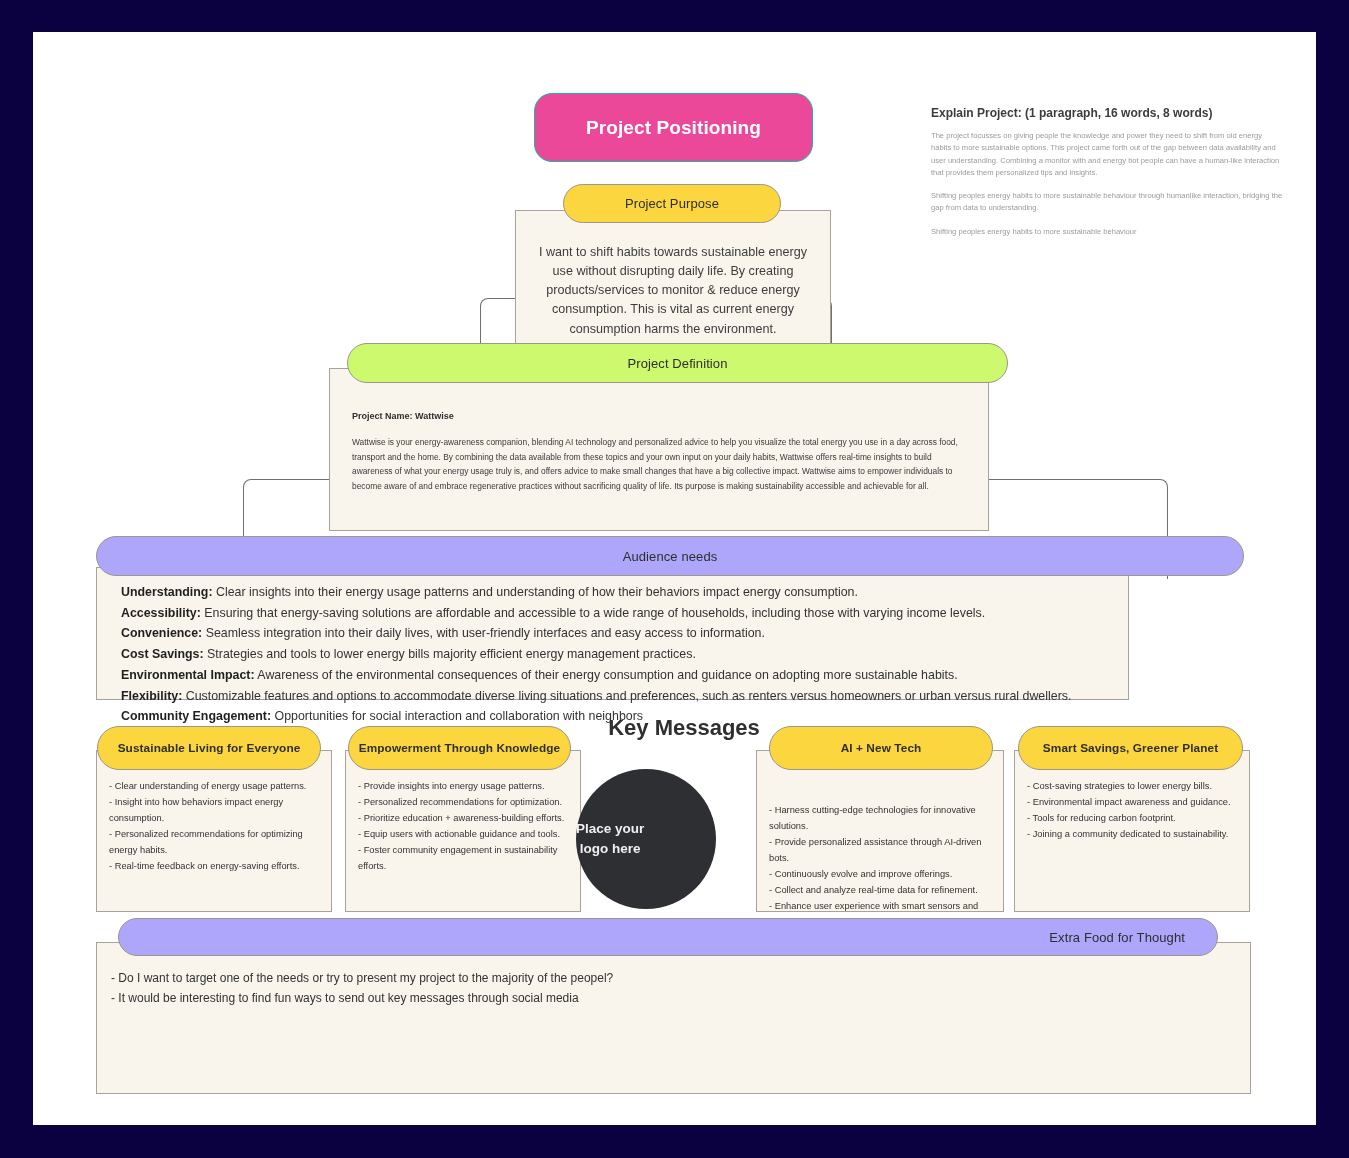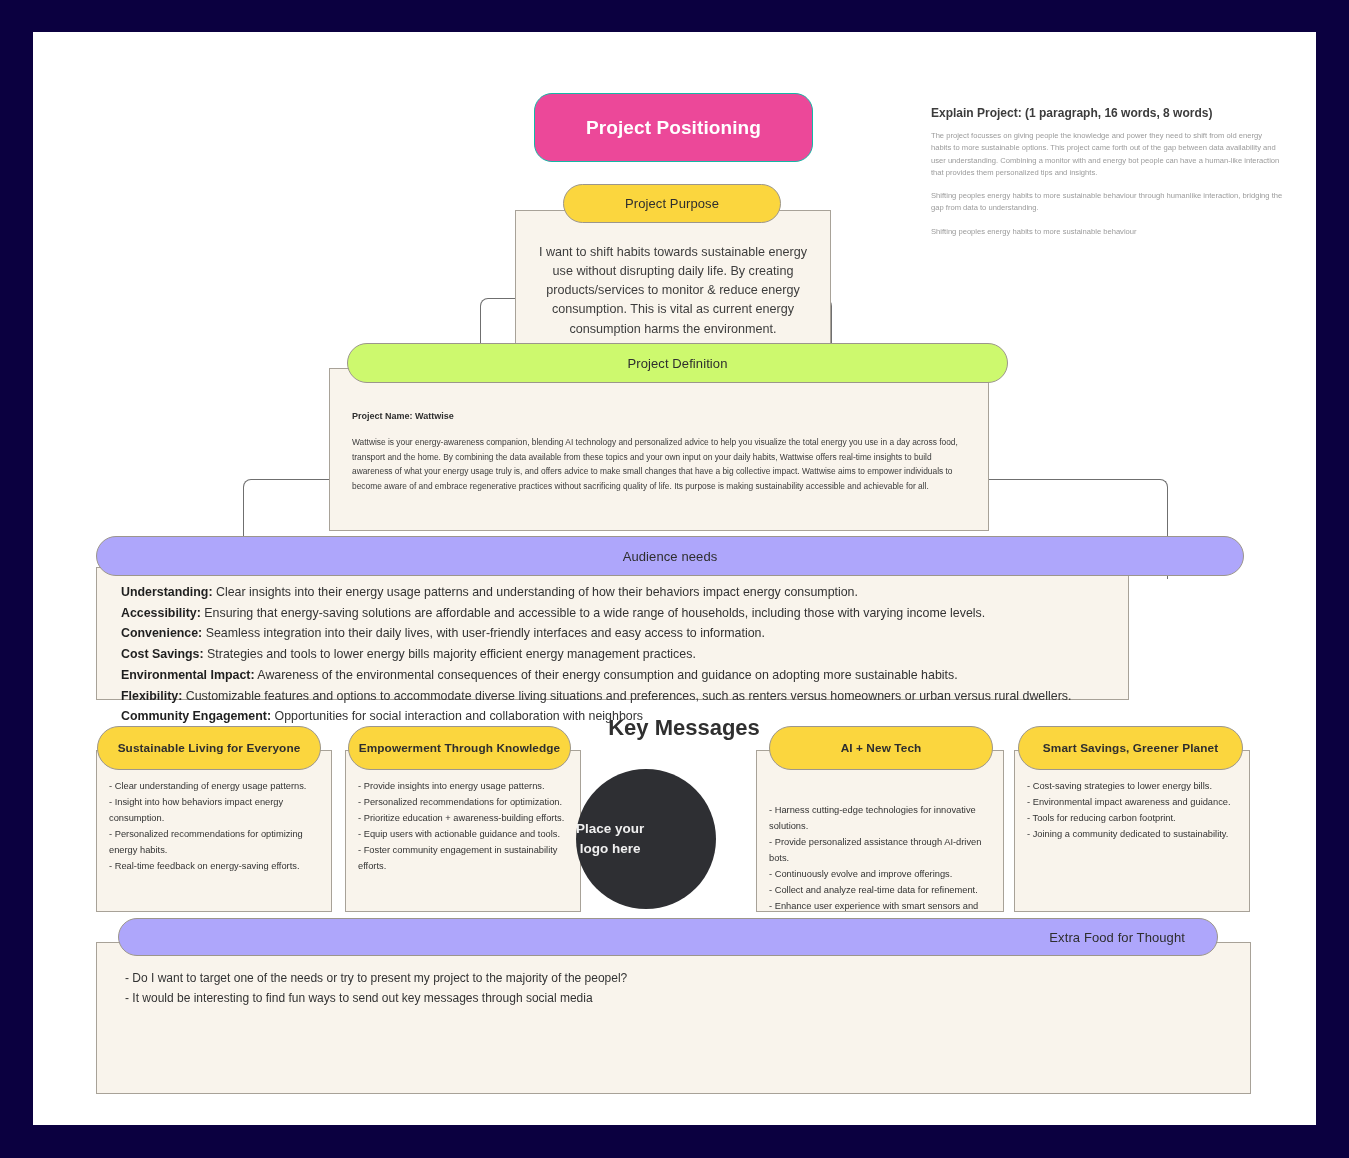--- a/index.html
+++ b/index.html
@@ -189,21 +189,21 @@
   #km-panel-3 { left: 981px;  width: 236px; }
 
   
   #extra-pill {
     left: 85px; top: 886px; width: 1100px; height: 38px;
     background: #aea6fb;
   }
   #extra-pill span { padding-right: 0; }
   #extra-panel {
     left: 63px; top: 910px; width: 1155px; height: 152px;
-    padding: 25px 20px 0 28px;
+    padding: 25px 20px 0 14px;
   }
   #extra-panel p {
     font-size: 12px;
     line-height: 1.7;
     color: #333333;
   }
 </style>
 </head>
 <body>
 

